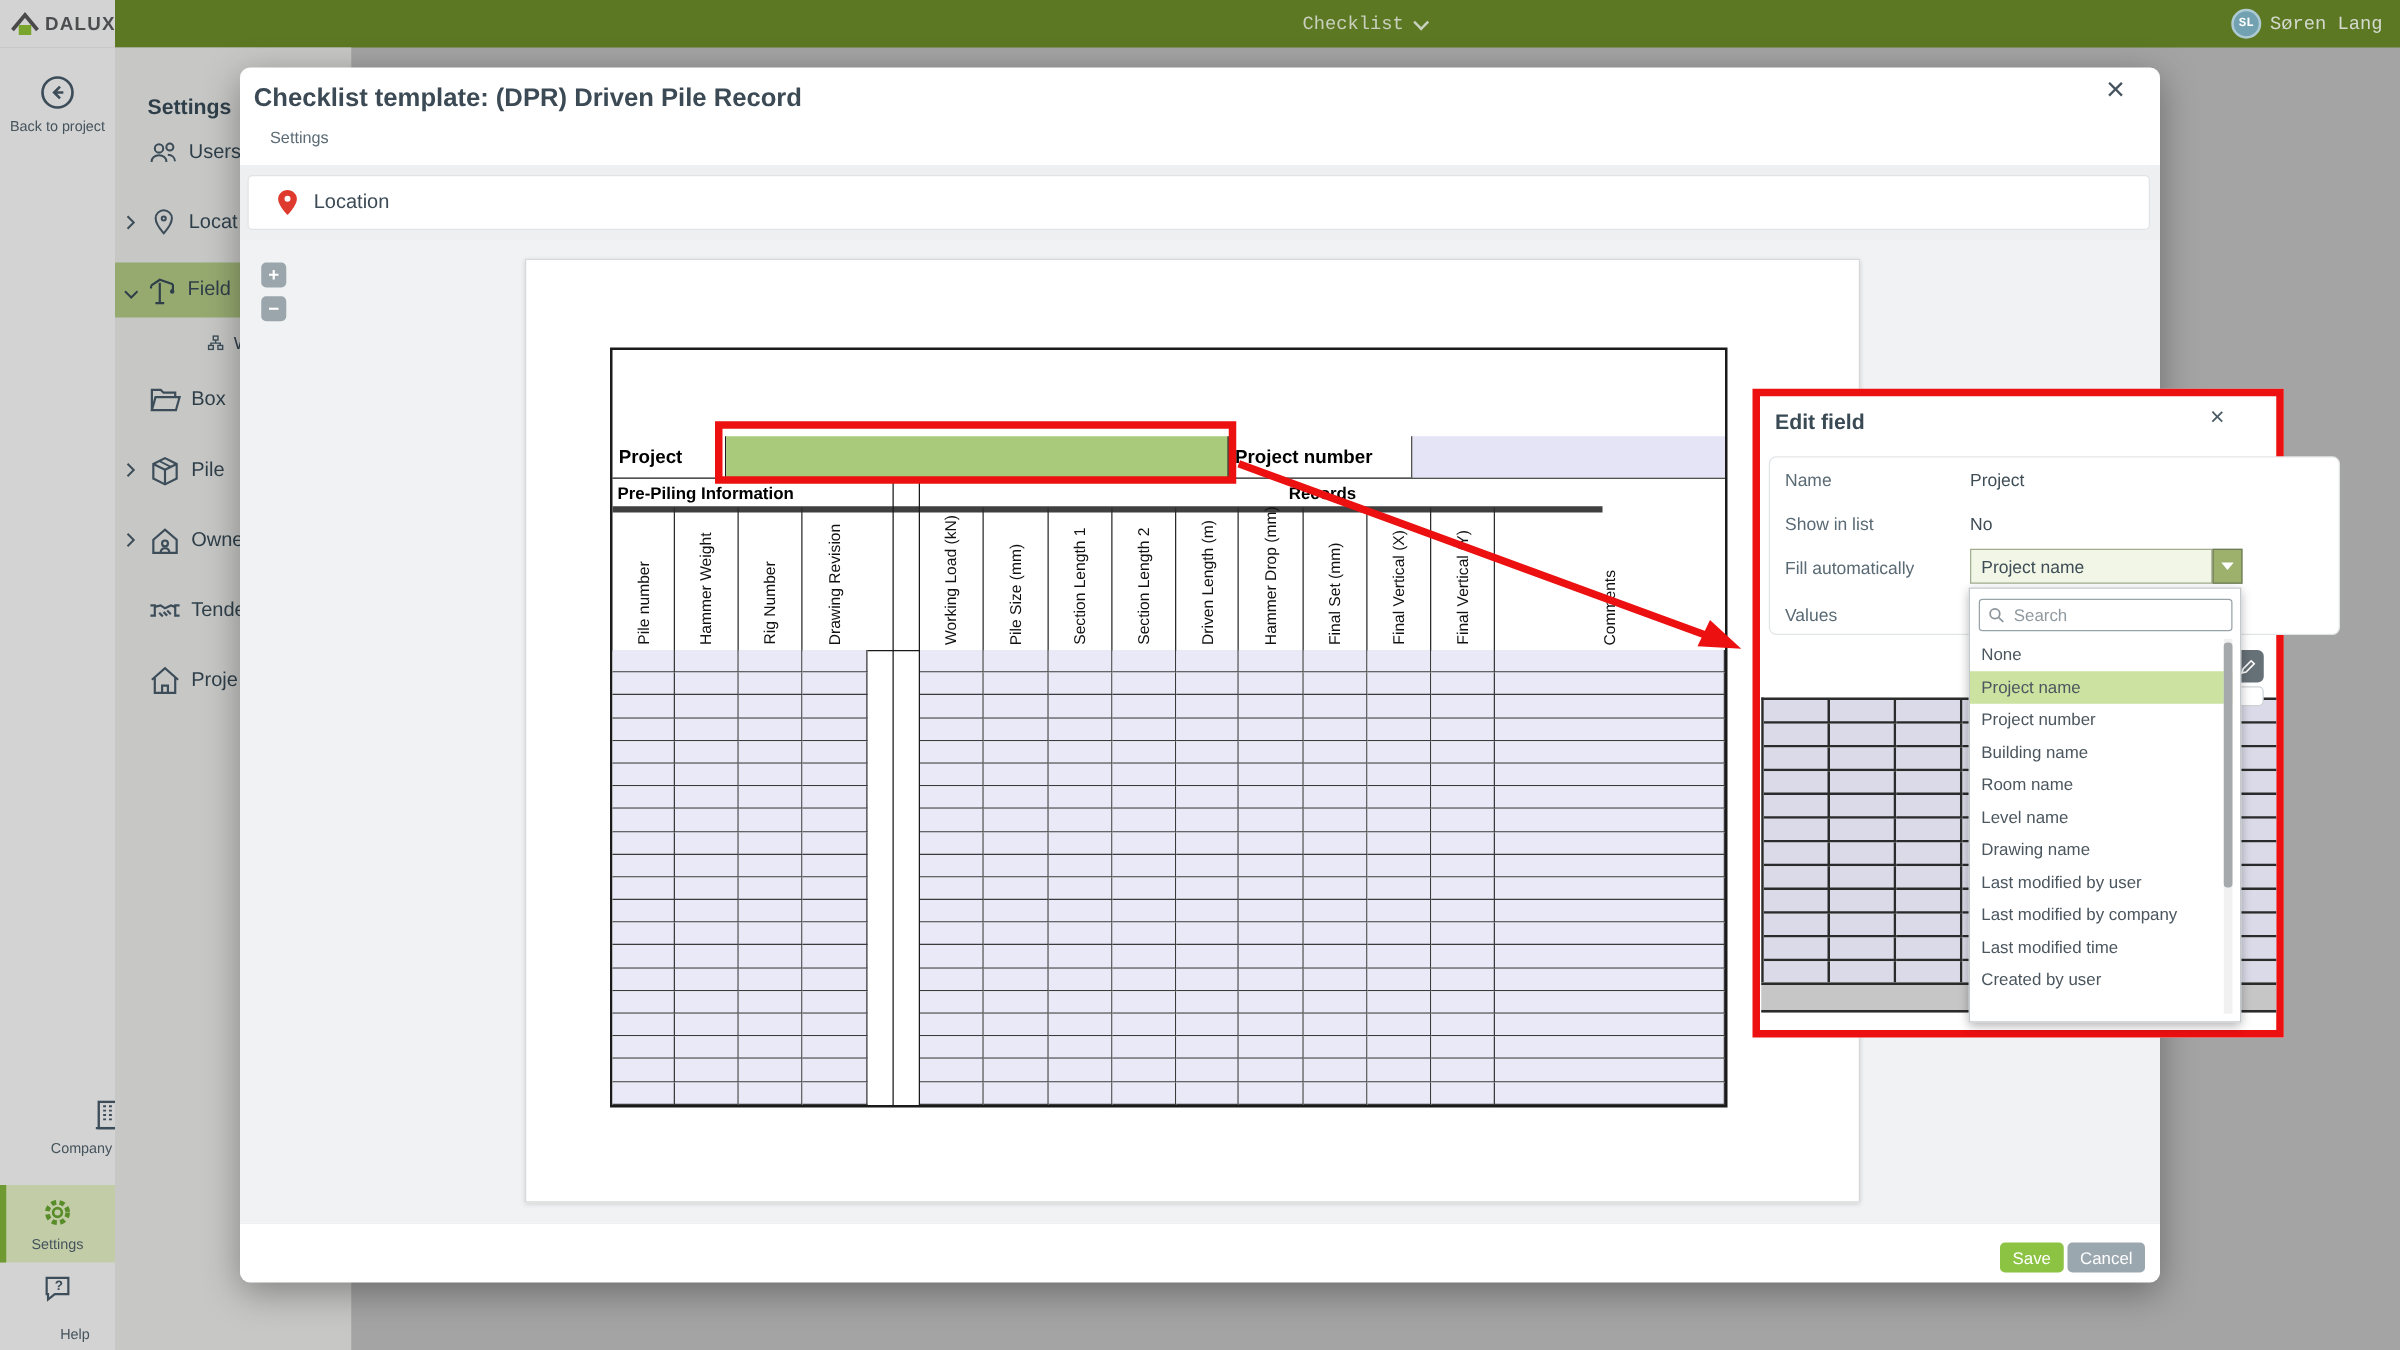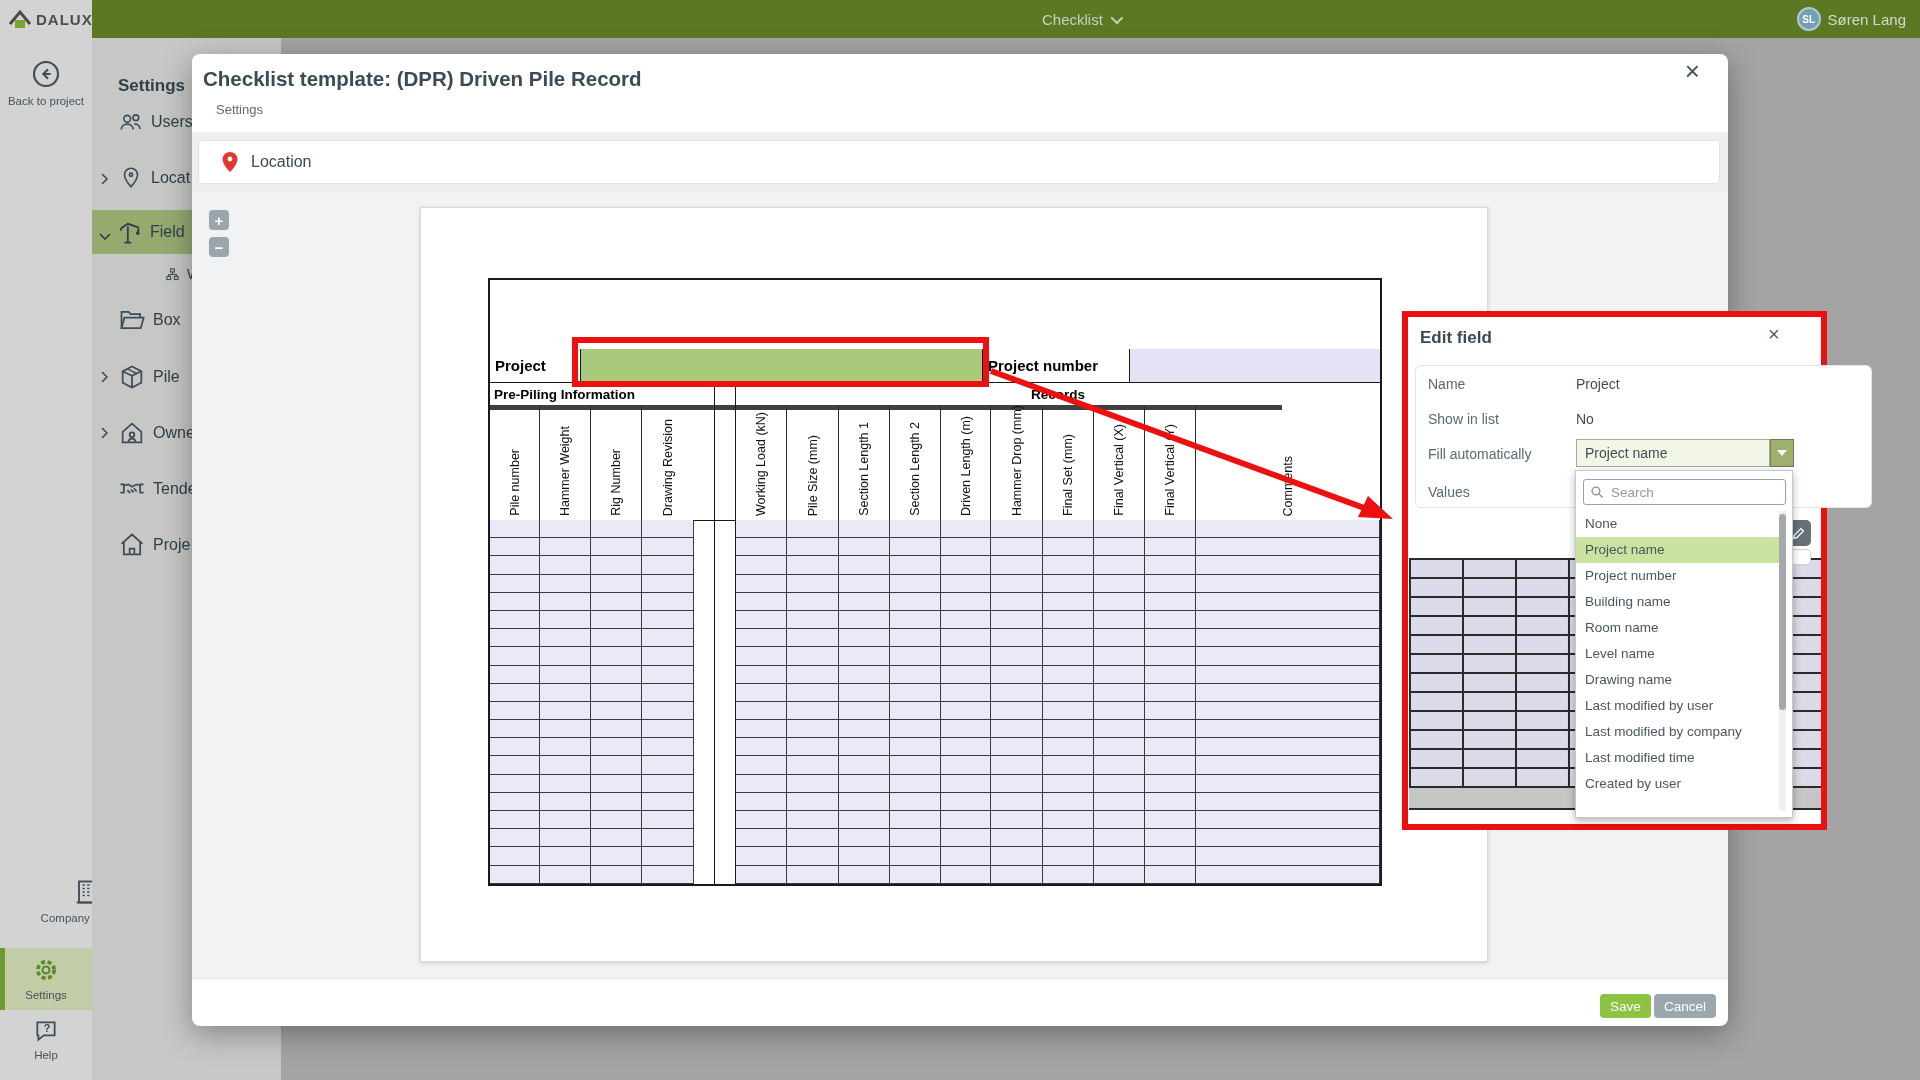--- a/index.html
+++ b/index.html
@@ -2,21 +2,21 @@
 <html><head>
 <meta charset="utf-8">
 <style>
   html,body{margin:0;padding:0;background:#888;}
   .stage{position:relative;width:1920px;height:1080px;overflow:hidden;
          background:#a4a4a4;font-family:"Liberation Sans",sans-serif;
          -webkit-font-smoothing:antialiased;}
   .abs{position:absolute;}
 
   
-  .navbar{left:92px;top:0;width:1828px;height:38px;background:#5d7822;}
+  .navbar{left:92px;top:0;width:1828px;height:38px;background:#5d7822;font-family:Liberation Mono, monospace;}
   .brand{left:0;top:0;width:92px;height:38px;background:#d3d3d3;display:flex;align-items:center;gap:4px;padding-left:8px;box-sizing:border-box;}
   .brand-label{font-size:15px;font-weight:bold;color:#4b4d4e;letter-spacing:1px;}
   .nav-menu{left:950px;top:0;height:38px;display:flex;align-items:center;gap:8px;color:#c9d0bf;font-size:15px;cursor:pointer;}
   .nav-user{right:14px;top:0;height:38px;display:flex;align-items:center;gap:7px;color:#d5dad1;font-size:15px;margin-left:40px;}
   .avatar{width:24px;height:24px;border-radius:50%;background:#72a1b1;border:2px solid #aecbd4;color:#fff;
           font-size:10px;font-weight:bold;display:flex;align-items:center;justify-content:center;box-sizing:border-box;}
   .chev{display:inline-block;width:9px;height:9px;border-right:2px solid currentColor;border-bottom:2px solid currentColor;}
   .chev.down{transform:rotate(45deg) translateY(-2px);}
   .chev.small{width:7px;height:7px;}
 
@@ -174,21 +174,21 @@
       </div>
     </div>
 
     <div class="rail-item" style="top:980px;">
       <span class="svg-i">
         <svg width="26" height="26" viewBox="0 0 24 24" fill="none" stroke="#3c4d59" stroke-width="1.6">
             <path d="M4 4h16v12H10l-5 4v-4H4z"></path>
             <text x="10" y="13" font-size="10" fill="#3c4d59" stroke="none" font-family="Liberation Sans,sans-serif" font-weight="bold">?</text>
           </svg>
       </span>
-      <div style="margin-top:2px;width:92px;">Help</div>
+      <div style="margin-top:14px;width:92px;padding-left:14px;">Help</div>
     </div>
   </div>
 
   <div class="abs panel">
     <div class="heading">Settings</div>
 
     <div class="side-item" style="left:26px;top:71px;">
       <span class="svg-i">
         <svg width="26" height="26" viewBox="0 0 24 24" fill="none" stroke="#3c4d59" stroke-width="1.5">
             <circle cx="8.5" cy="9" r="3.1"></circle>

